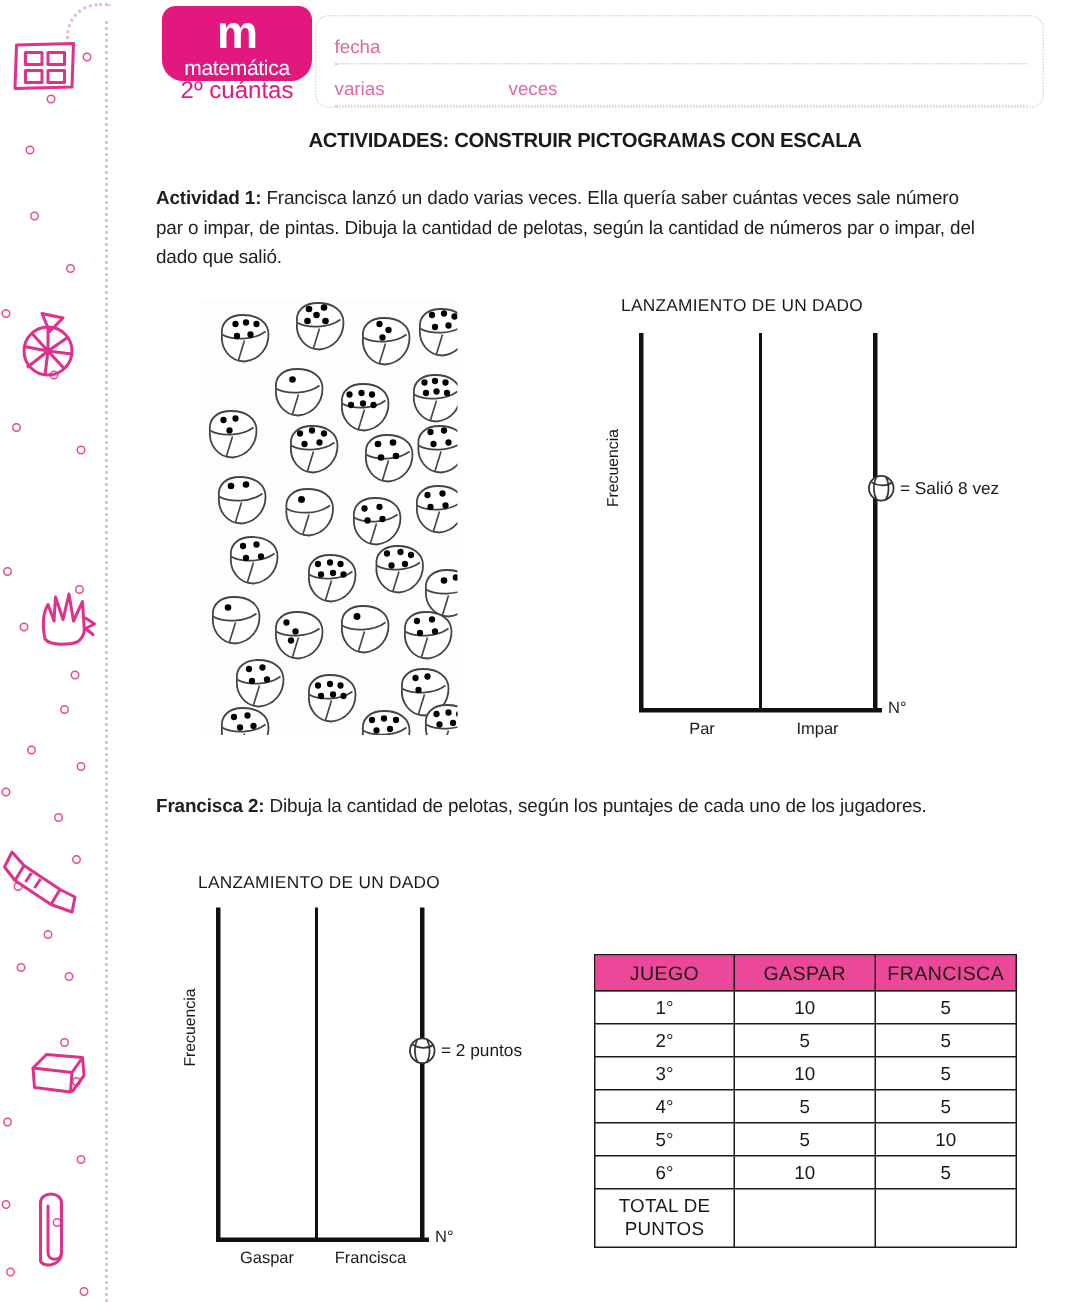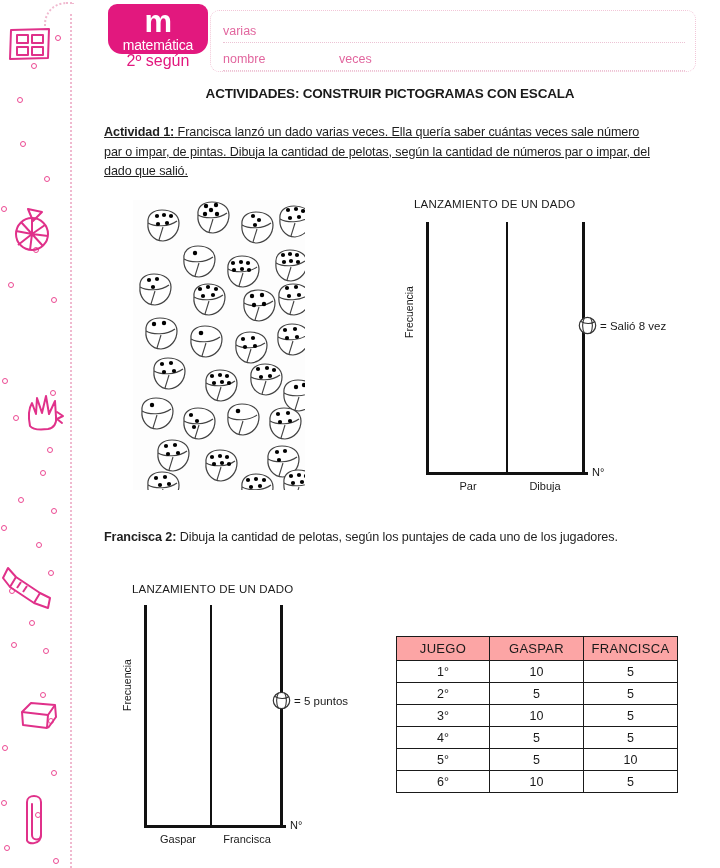--- a/index.html
+++ b/index.html
@@ -111,21 +111,21 @@
 
   
   .activity {
     position: absolute;
     font-size: 12.6px;
     line-height: 19.5px;
     color: #1f1f1f;
     letter-spacing: -0.1px;
   }
   .activity b { font-weight: bold; }
-  #activity-1 { left: 104px; top: 123px; width: 556px; text-decoration: underline; }
+  #activity-1 { left: 104px; top: 123px; width: 556px; }
   #activity-2 { left: 104px; top: 528px; width: 590px; }
 
   
   .dice-panel {
     position: absolute;
     left: 133px; top: 200px;
     width: 172px; height: 290px;
     background: #fdfdfd;
   }
 
@@ -188,21 +188,21 @@
   }
   .score-table td, .score-table th {
     border: 1.6px solid #1a1a1a;
     text-align: center;
     font-weight: normal;
     color: #1a1a1a;
     height: 21px;
     padding: 0 4px;
   }
   .score-table thead th {
-    background: #fca5a5;
+    background: #ec4899;
     font-size: 13px;
     letter-spacing: 0.3px;
     height: 23px;
   }
   .score-table .col-juego { width: 84px; }
   .score-table .col-p { width: 85px; }
   .score-table .total-cell {
     font-size: 12.5px;
     line-height: 15px;
     height: 38px;
@@ -295,27 +295,27 @@
       <path d="M8 52 L8 14 C8 6 22 6 22 14 L22 47 C22 53 13 53 13 47 L13 16"></path>
       <path d="M8 52 C8 57 22 57 22 47"></path>
     </g>
   </svg>
 </div>
 
 <div class="logo-box">
   <div class="logo-m">m</div>
   <div class="logo-word">matemática</div>
 </div>
-<div class="logo-grade">2º según</div>
+<div class="logo-grade">2º cuántas</div>
 
 <div class="field-box">
-  <div class="field-label" style="left:12px; top:13px;">varias</div>
+  <div class="field-label" style="left:12px; top:13px;">fecha</div>
   <div class="field-line" style="left:12px; top:31px; width:462px;"></div>
 
-  <div class="field-label" style="left:12px; top:41px;">nombre</div>
+  <div class="field-label" style="left:12px; top:41px;">varias</div>
   <div class="field-label" style="left:128px; top:41px;">veces</div>
   <div class="field-line" style="left:12px; top:59px; width:462px;"></div>
 </div>
 
 <div class="worksheet-title">ACTIVIDADES: CONSTRUIR PICTOGRAMAS CON ESCALA</div>
 
 <div class="activity" id="activity-1">
   <b>Actividad 1:</b><span> Francisca lanzó un dado varias veces. Ella quería saber cuántas veces sale número par o impar, de pintas. Dibuja la cantidad de pelotas, según la cantidad de números par o impar, del dado que salió.</span>
 </div>
 
@@ -508,21 +508,21 @@
   <div class="ylabel" style="left:3px; top:140px;">Frecuencia</div>
 
   <div class="axis-v" style="left:26px; top:24px; height:252px;"></div>
   <div class="axis-v thin" style="left:106px; top:24px; height:252px;"></div>
   <div class="axis-v" style="left:182px; top:24px; height:252px;"></div>
   <div class="axis-h" style="left:26px; top:274px; width:162px;"></div>
 
   <div class="xlabel-n" style="left:192px; top:268px;">N°</div>
 
   <div class="cat-label" style="left:36px; top:282px; width:64px;">Par</div>
-  <div class="cat-label" style="left:112px; top:282px; width:66px;">Dibuja</div>
+  <div class="cat-label" style="left:112px; top:282px; width:66px;">Impar</div>
 
   <div class="legend" style="left:178px; top:118px;">
     <svg width="19" height="19" viewBox="0 0 19 19">
       <circle cx="9.5" cy="9.5" r="8.2" fill="#ffffff" stroke="#333" stroke-width="1.2"></circle>
       <path d="M3 5.5 C7 8 13 8.5 17 5.5" fill="none" stroke="#333" stroke-width="1.1"></path>
       <path d="M6.5 1.8 C4 6 4 13 6.5 17.3" fill="none" stroke="#333" stroke-width="1.1"></path>
       <path d="M12.5 1.8 C15 6 15 13 12.5 17.3" fill="none" stroke="#333" stroke-width="1.1"></path>
     </svg>
     <span>= Salió 8 vez</span>
   </div>
@@ -547,21 +547,21 @@
   <div class="cat-label" style="left:28px; top:250px; width:64px;">Gaspar</div>
   <div class="cat-label" style="left:94px; top:250px; width:70px;">Francisca</div>
 
   <div class="legend" style="left:154px; top:108px;">
     <svg width="19" height="19" viewBox="0 0 19 19">
       <circle cx="9.5" cy="9.5" r="8.2" fill="#ffffff" stroke="#333" stroke-width="1.2"></circle>
       <path d="M3 5.5 C7 8 13 8.5 17 5.5" fill="none" stroke="#333" stroke-width="1.1"></path>
       <path d="M6.5 1.8 C4 6 4 13 6.5 17.3" fill="none" stroke="#333" stroke-width="1.1"></path>
       <path d="M12.5 1.8 C15 6 15 13 12.5 17.3" fill="none" stroke="#333" stroke-width="1.1"></path>
     </svg>
-    <span>= 5 puntos</span>
+    <span>= 2 puntos</span>
   </div>
 </div>
 
 <table class="score-table">
   <thead>
     <tr>
       <th class="col-juego">JUEGO</th>
       <th class="col-p">GASPAR</th>
       <th class="col-p">FRANCISCA</th>
     </tr>
@@ -590,14 +590,19 @@
       <tr>
         <td>5°</td>
         <td>5</td>
         <td>10</td>
       </tr>
       <tr>
         <td>6°</td>
         <td>10</td>
         <td>5</td>
       </tr>
+      <tr>
+        <td class="total-cell">TOTAL DE PUNTOS</td>
+        <td class="total-cell"></td>
+        <td class="total-cell"></td>
+      </tr>
     </tbody>
 </table>
 
 </body></html>

